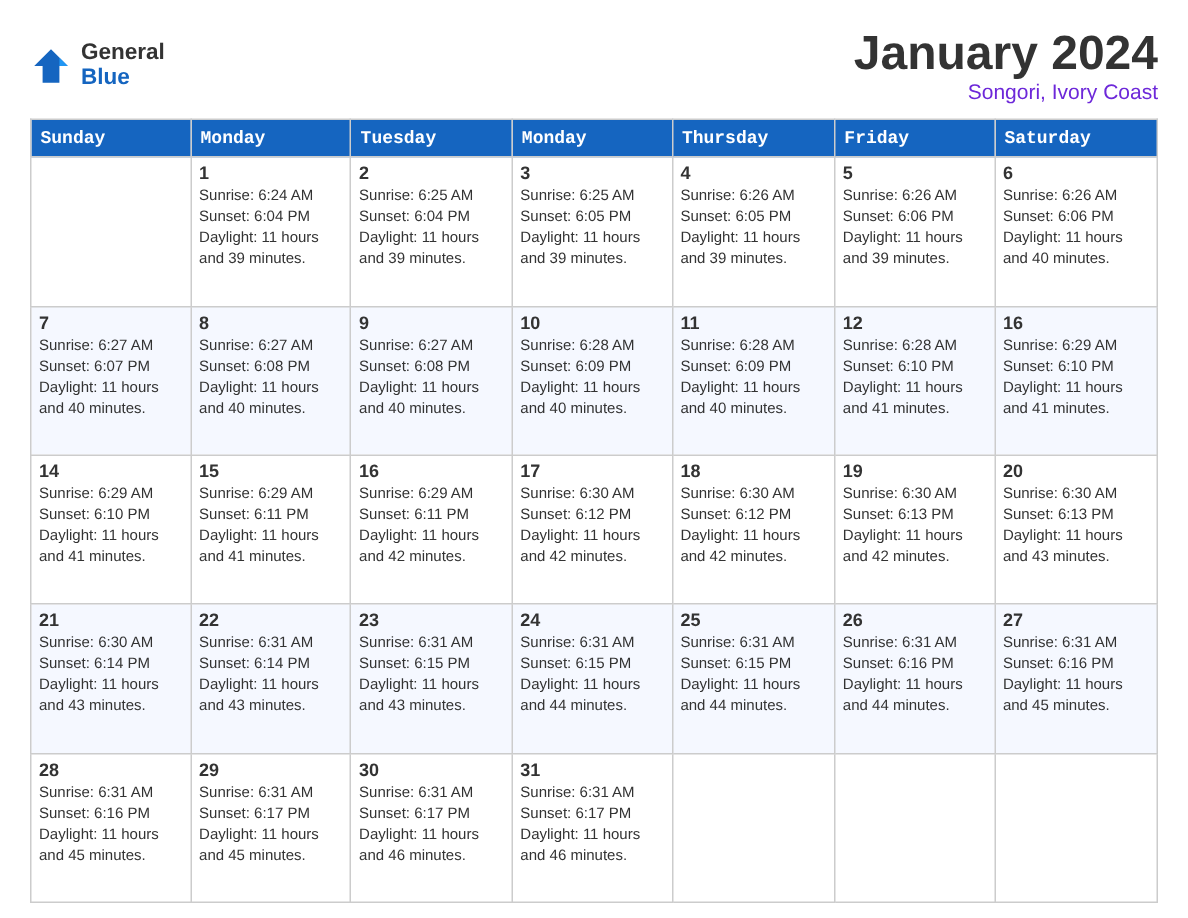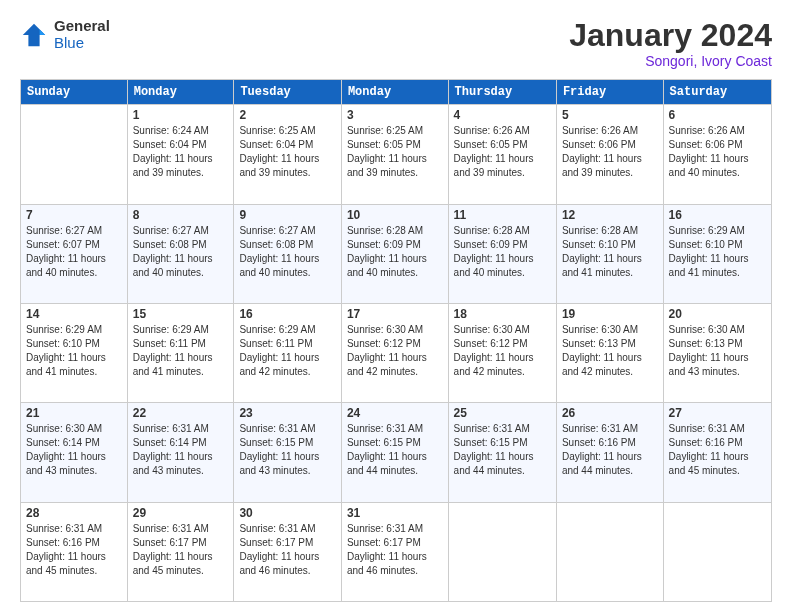--- a/index.html
+++ b/index.html
@@ -13,41 +13,41 @@
     .page {
       width: 792px;
       height: 612px;
       padding: 18px 20px 10px 20px;
       display: flex;
       flex-direction: column;
     }
     .header {
       display: flex;
       justify-content: space-between;
-      align-items: flex-start;
+      align-items: center;
       margin-bottom: 10px;
     }
     .logo {
       display: flex;
       align-items: center;
       gap: 4px;
     }
     .logo-text {
       display: flex;
       flex-direction: column;
       line-height: 1.1;
     }
     .logo-general {
       font-size: 15px;
       font-weight: bold;
       color: #333;
     }
     .logo-blue {
       font-size: 15px;
-      font-weight: normal;
+      font-weight: bold;
       color: #1565c0;
     }
     .logo-icon {
       width: 28px;
       height: 28px;
       margin-right: 2px;
     }
     .title-block {
       text-align: right;
     }

